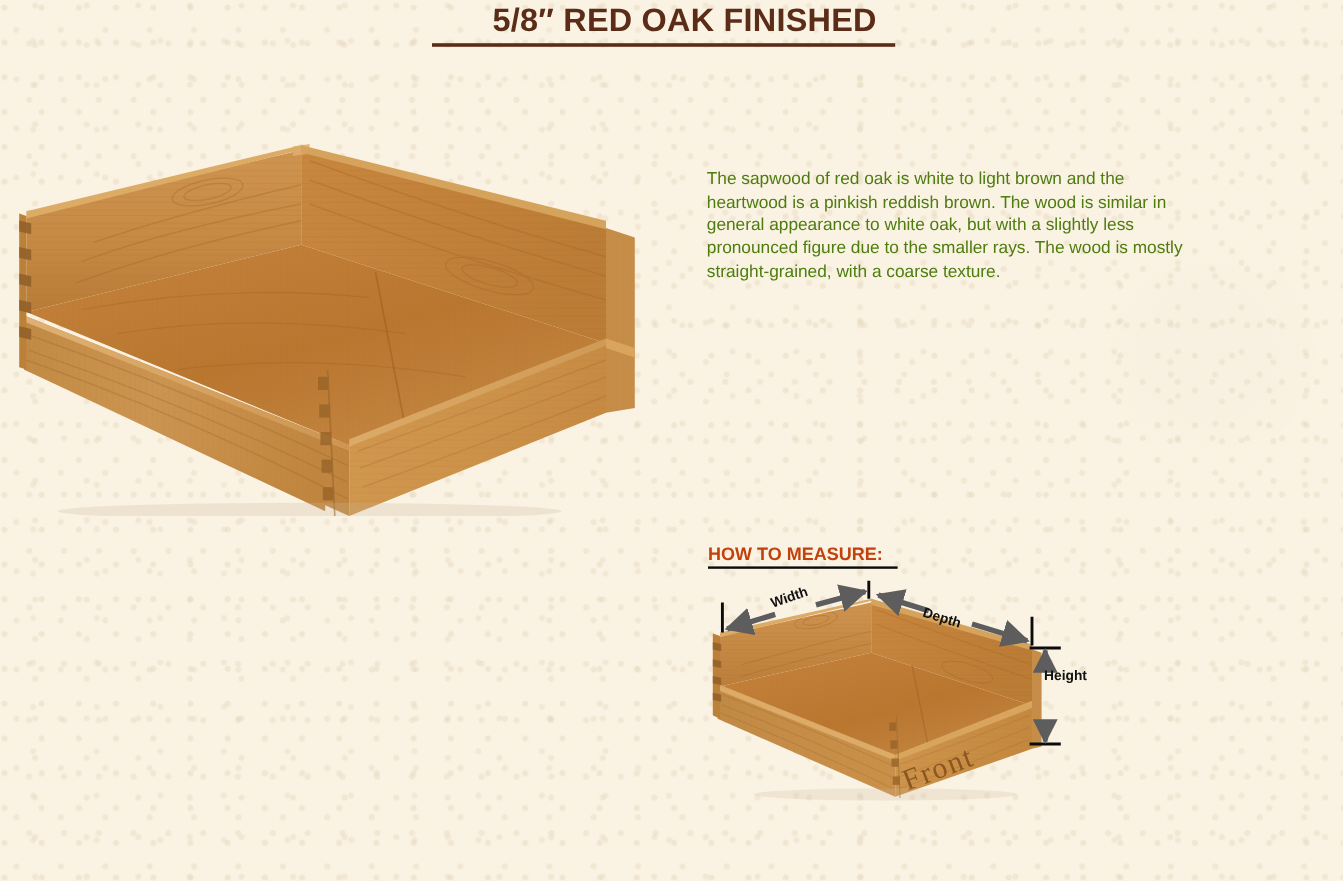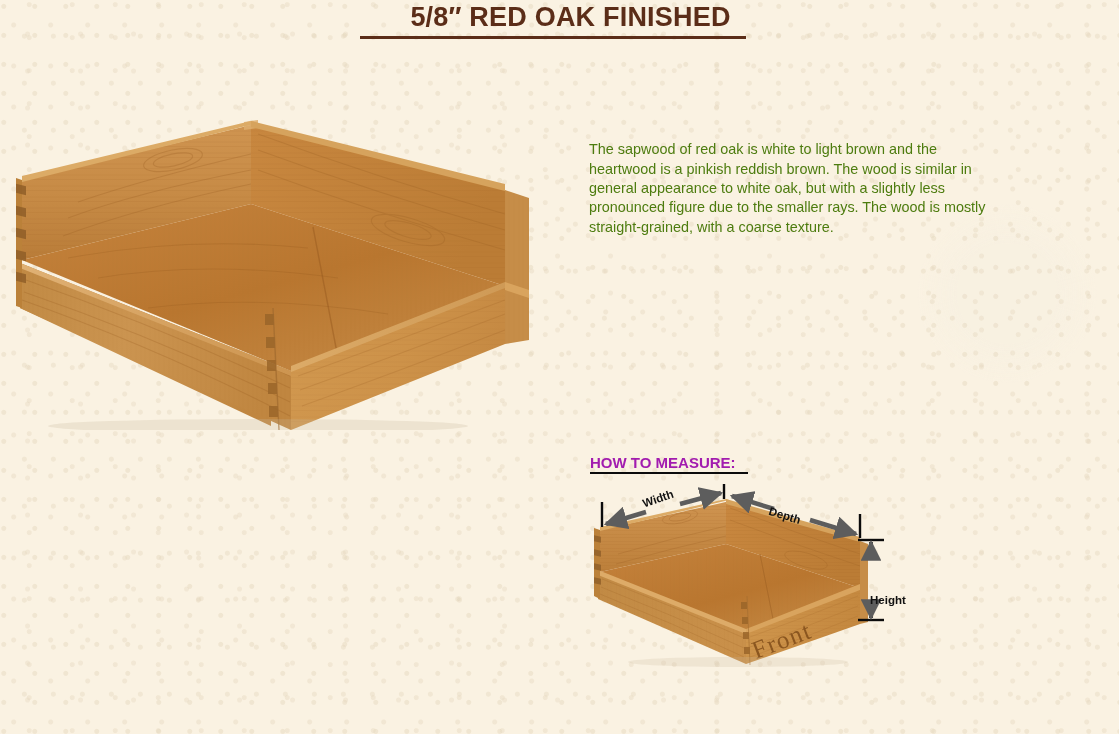--- a/index.html
+++ b/index.html
@@ -38,40 +38,40 @@
 
   
   #description{
     position:absolute;left:589px;top:126px;width:400px;
     font-size:14.4px;line-height:19.3px;color:#4d7c0f;
   }
 
   
   #measure-heading{
     position:absolute;left:590px;top:454px;
-    font-size:15px;font-weight:bold;color:#a21caf;
+    font-size:15px;font-weight:bold;color:#c2410c;
     white-space:nowrap;
   }
   #measure-heading-underline{
     position:absolute;left:590px;top:472px;width:158px;height:2px;background:#0b0b0b;
   }
 
   
   .drawer-art{position:absolute;}
   .drawer-art svg{display:block;}
 
   
   .dim-label{
     position:absolute;
     font-size:11.5px;font-weight:bold;color:#111;
     white-space:nowrap;
   }
   #label-width{left:641px;top:498px;transform:rotate(-19deg);transform-origin:left top;}
   #label-depth{left:771px;top:505px;transform:rotate(17deg);transform-origin:left top;}
-  #label-height{left:870px;top:594px;}
+  #label-height{left:870px;top:558px;}
 </style>
 </head>
 <body>
 
 <div id="paper-texture"></div>
 
 <div id="page-title">5/8″ RED OAK FINISHED</div>
 <div id="title-underline"></div>
 
 <p id="description">The sapwood of red oak is white to light brown and the heartwood is a pinkish reddish brown. The wood is similar in general appearance to white oak, but with a slightly less pronounced figure due to the smaller rays. The wood is mostly straight-grained, with a coarse texture.</p>

